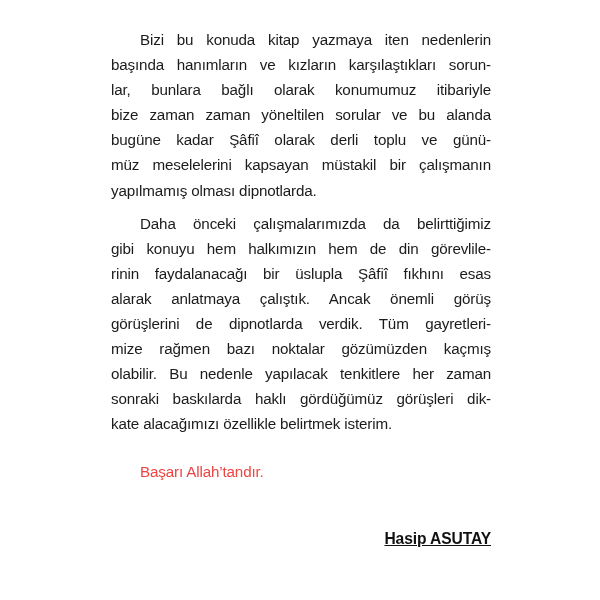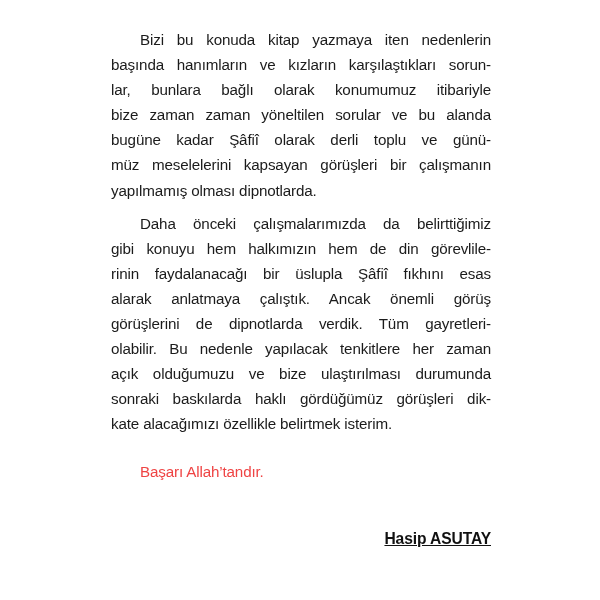--- a/index.html
+++ b/index.html
@@ -88,34 +88,34 @@
 <div class="page">
 
   <div class="text-column">
 
     <div class="para">
       <span class="jline indent-line">Bizi bu konuda kitap yazmaya iten nedenlerin</span>
       <span class="jline">başında hanımların ve kızların karşılaştıkları sorun-</span>
       <span class="jline">lar, bunlara bağlı olarak konumumuz itibariyle</span>
       <span class="jline">bize zaman zaman yöneltilen sorular ve bu alanda</span>
       <span class="jline">bugüne kadar Şâfiî olarak derli toplu ve günü-</span>
-      <span class="jline">müz meselelerini kapsayan görüşleri bir çalışmanın</span>
+      <span class="jline">müz meselelerini kapsayan müstakil bir çalışmanın</span>
       <span class="jline last">yapılmamış olması dipnotlarda.</span>
     </div>
 
     <div class="para-gap"></div>
 
     <div class="para">
       <span class="jline indent-line">Daha önceki çalışmalarımızda da belirttiğimiz</span>
       <span class="jline">gibi konuyu hem halkımızın hem de din görevlile-</span>
       <span class="jline">rinin faydalanacağı bir üslupla Şâfiî fıkhını esas</span>
       <span class="jline">alarak anlatmaya çalıştık. Ancak önemli görüş</span>
       <span class="jline">görüşlerini de dipnotlarda verdik. Tüm gayretleri-</span>
+      <span class="jline">mize rağmen bazı noktalar gözümüzden kaçmış</span>
       <span class="jline">olabilir. Bu nedenle yapılacak tenkitlere her zaman</span>
-      <span class="jline">açık olduğumuzu ve bize ulaştırılması durumunda</span>
       <span class="jline">sonraki baskılarda haklı gördüğümüz görüşleri dik-</span>
       <span class="jline last">kate alacağımızı özellikle belirtmek isterim.</span>
     </div>
 
   </div>
 
   <p class="closing">Başarı Allah’tandır.</p>
 
   <p class="signature">Hasip ASUTAY</p>
 

